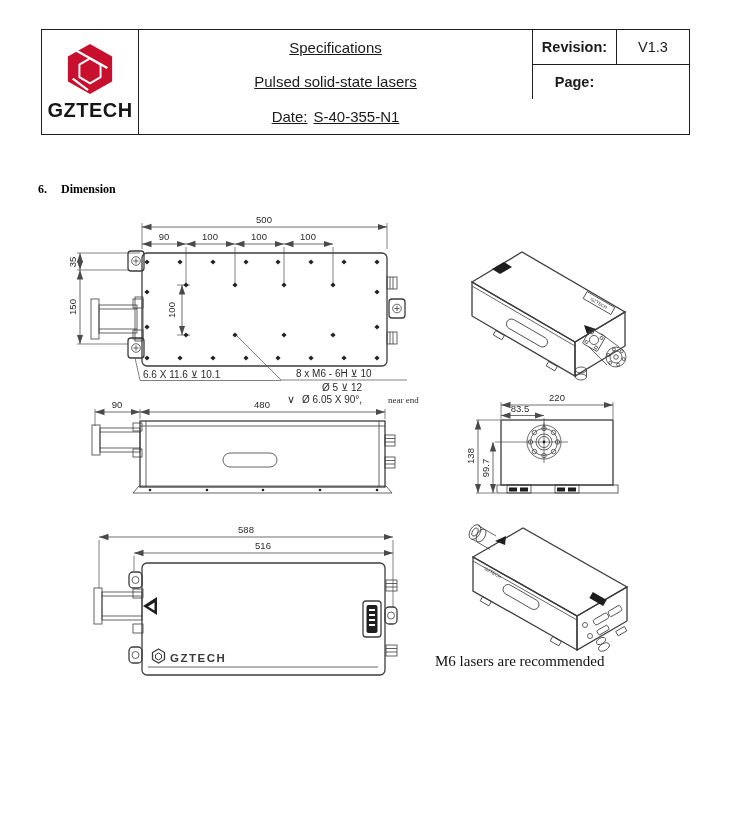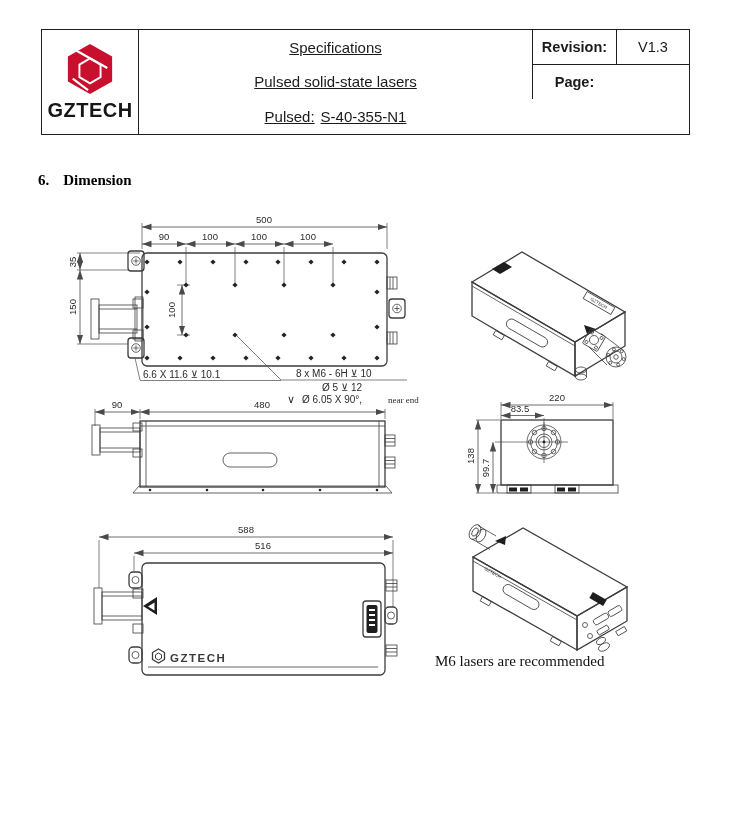--- a/index.html
+++ b/index.html
@@ -15,22 +15,22 @@
        display:flex;flex-direction:column;align-items:center;justify-content:center;}
   #hdr .logo-word{font-weight:700;font-size:20px;letter-spacing:.5px;margin-top:3px;color:#161616;}
   #hdr .center-cell{grid-row:1/4;display:grid;grid-template-rows:1fr 1fr 1fr;text-decoration:underline;}
   #hdr .center-cell>div{display:flex;align-items:center;justify-content:center;font-size:15px;}
   #hdr .meta-label{border-left:1.5px solid #1f1f1f;display:flex;align-items:center;justify-content:center;font-size:14.5px;font-weight:bold;}
   #hdr .meta-value{border-left:1.5px solid #1f1f1f;display:flex;align-items:center;justify-content:center;font-size:14.5px;}
   #hdr .bb{border-bottom:1.5px solid #1f1f1f;}
   #hdr .model-line span{margin:0 3px;}
 
   
-  #heading{position:absolute;left:38px;top:172px;font-family:"Liberation Serif",serif;
-       font-weight:700;font-size:15px;color:#000;}
+  #heading{position:absolute;left:38px;top:182px;font-family:"Liberation Serif",serif;
+       font-weight:700;font-size:12px;color:#000;}
   #heading .num{margin-right:14px;}
 
   
   #note{position:absolute;left:435px;top:653px;font-family:"Liberation Serif",serif;
        font-size:15px;color:#111;}
 
   
   svg text{user-select:none;}
   .o{stroke:#3d3d3d;stroke-width:1.3;fill:none;}
   .t{stroke:#3d3d3d;stroke-width:.8;fill:none;}
@@ -55,21 +55,21 @@
       <line x1="12" y1="9" x2="44" y2="27" stroke="#fff" stroke-width="2.2"></line>
       <line x1="8" y1="38" x2="24" y2="50" stroke="#fff" stroke-width="2.2"></line>
       <polygon points="26,17 37,23.5 37,36.5 26,43 15,36.5 15,23.5" fill="none" stroke="#fff" stroke-width="2"></polygon>
     </svg>
     <div class="logo-word">GZTECH</div>
   </div>
   <div class="center-cell">
     <div>Specifications</div>
     <div>Pulsed solid-state lasers</div>
     <div class="model-line">
-      <span>Pulsed:</span>
+      <span>Date:</span>
       <span>S-40-355-N1</span>
     </div>
   </div>
   <div class="meta-label bb">Revision:</div>
   <div class="meta-value bb">V1.3</div>
   <div class="meta-label">Page:</div>
 </div>
 
 <div id="heading">
   <span class="num">6.</span><span>Dimension</span>

